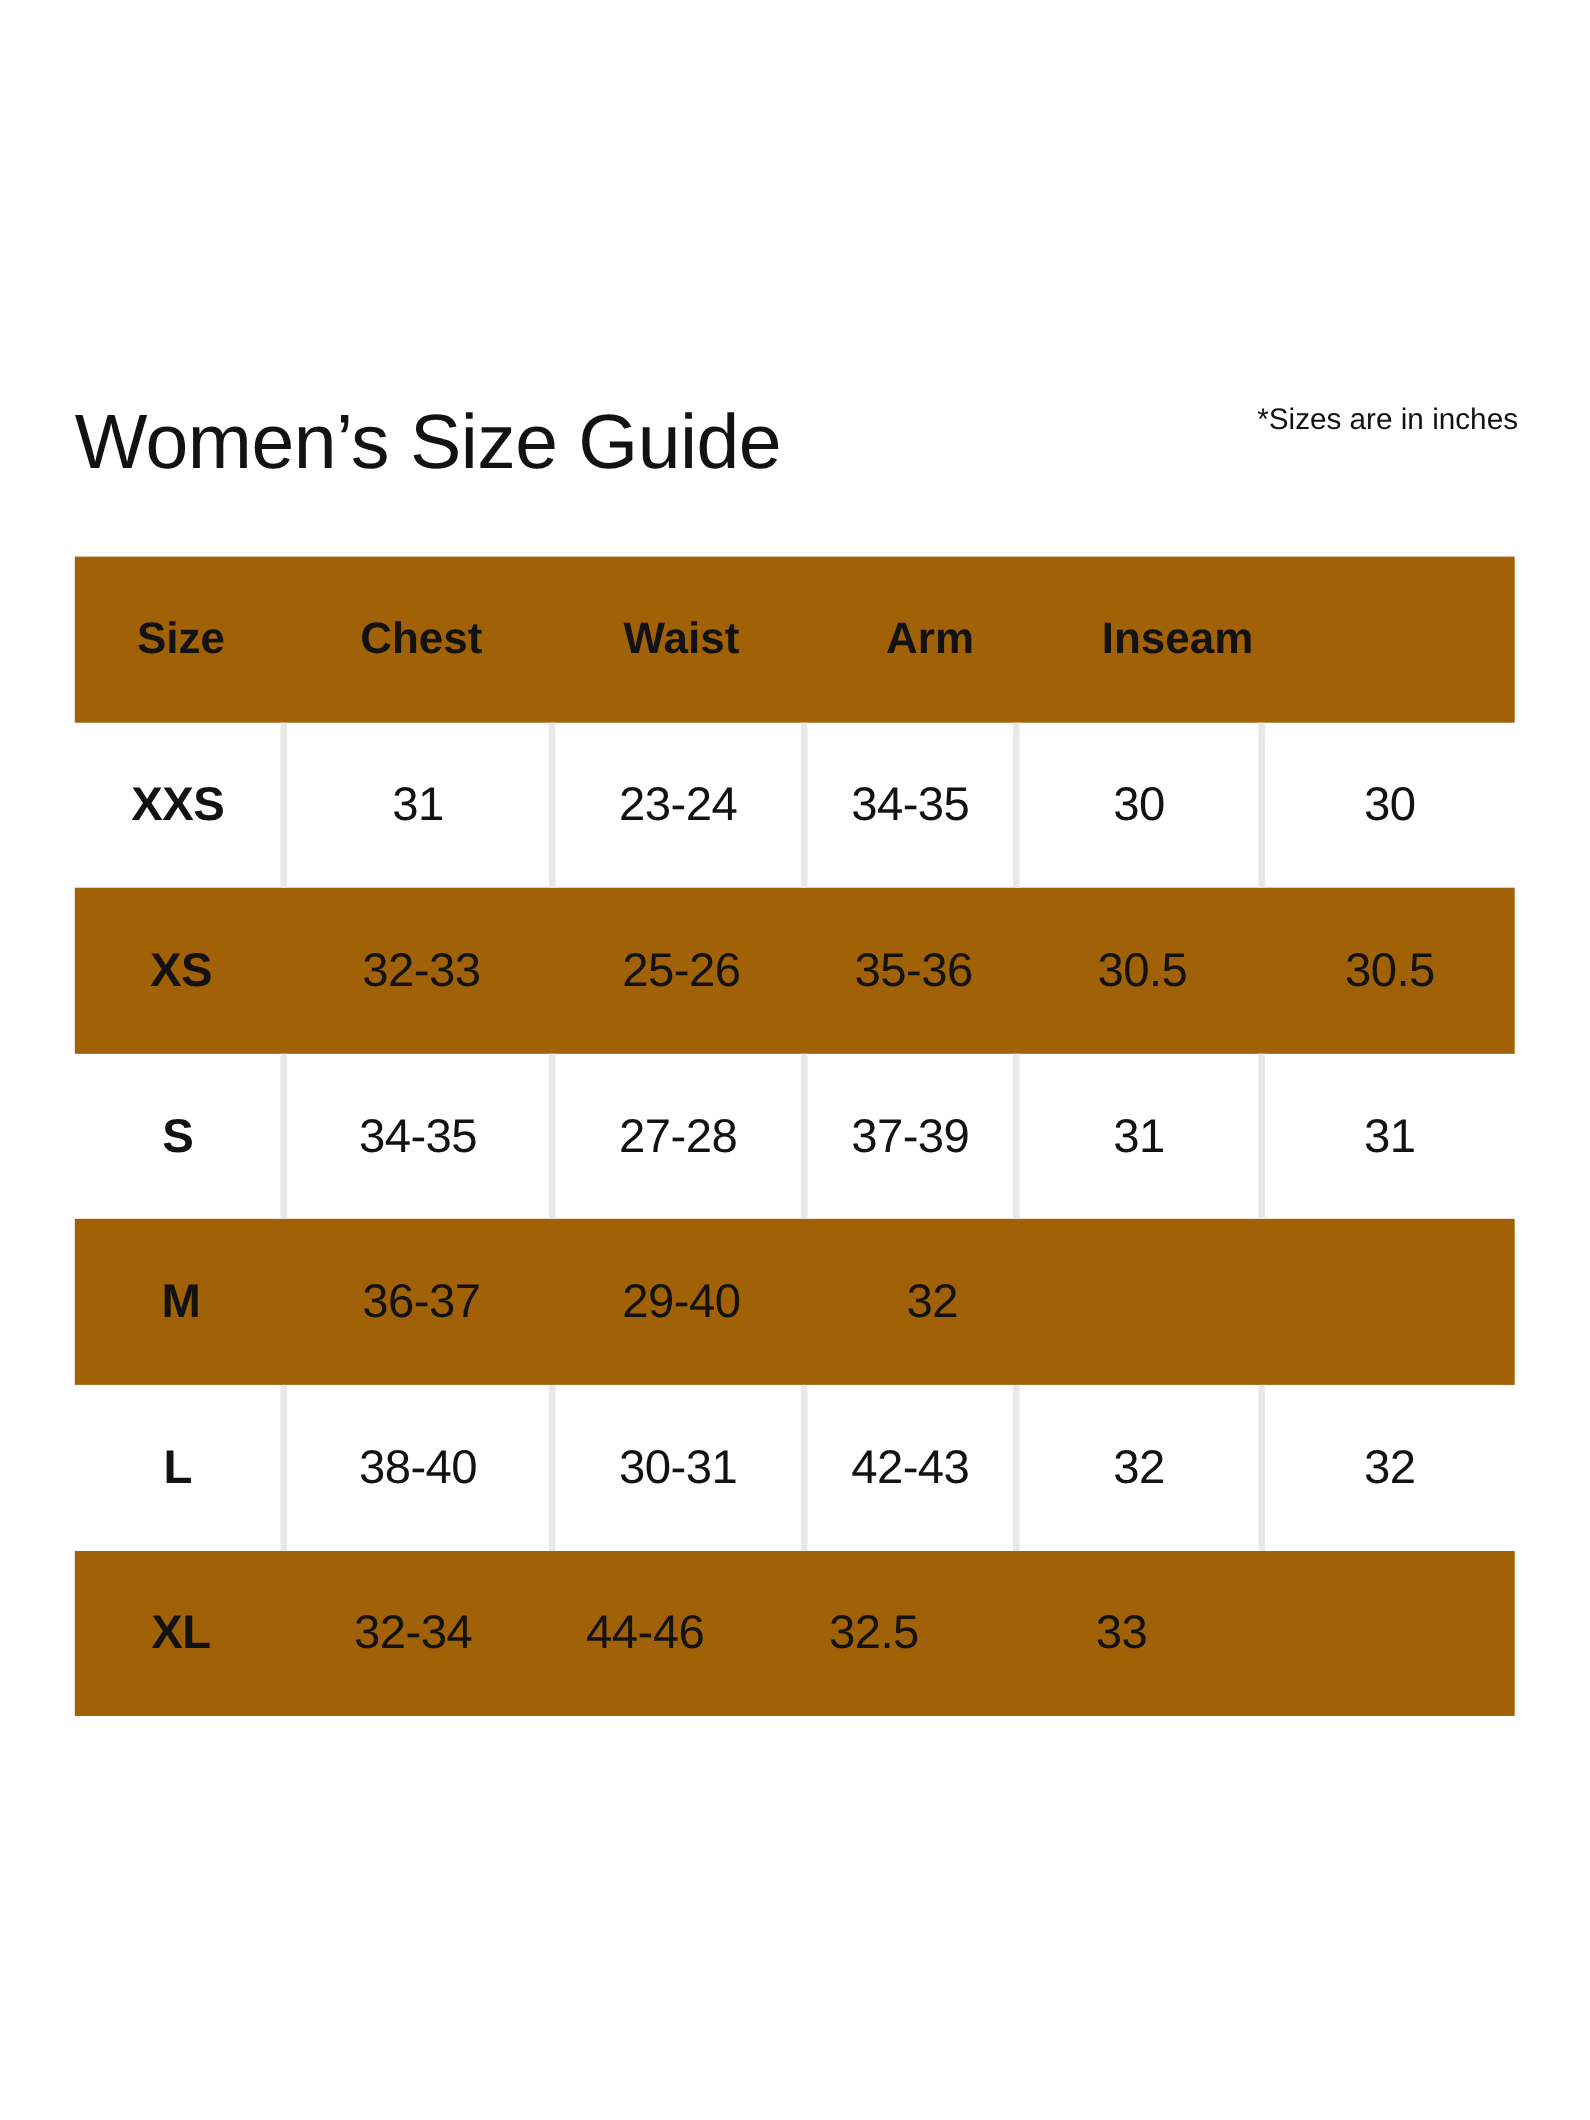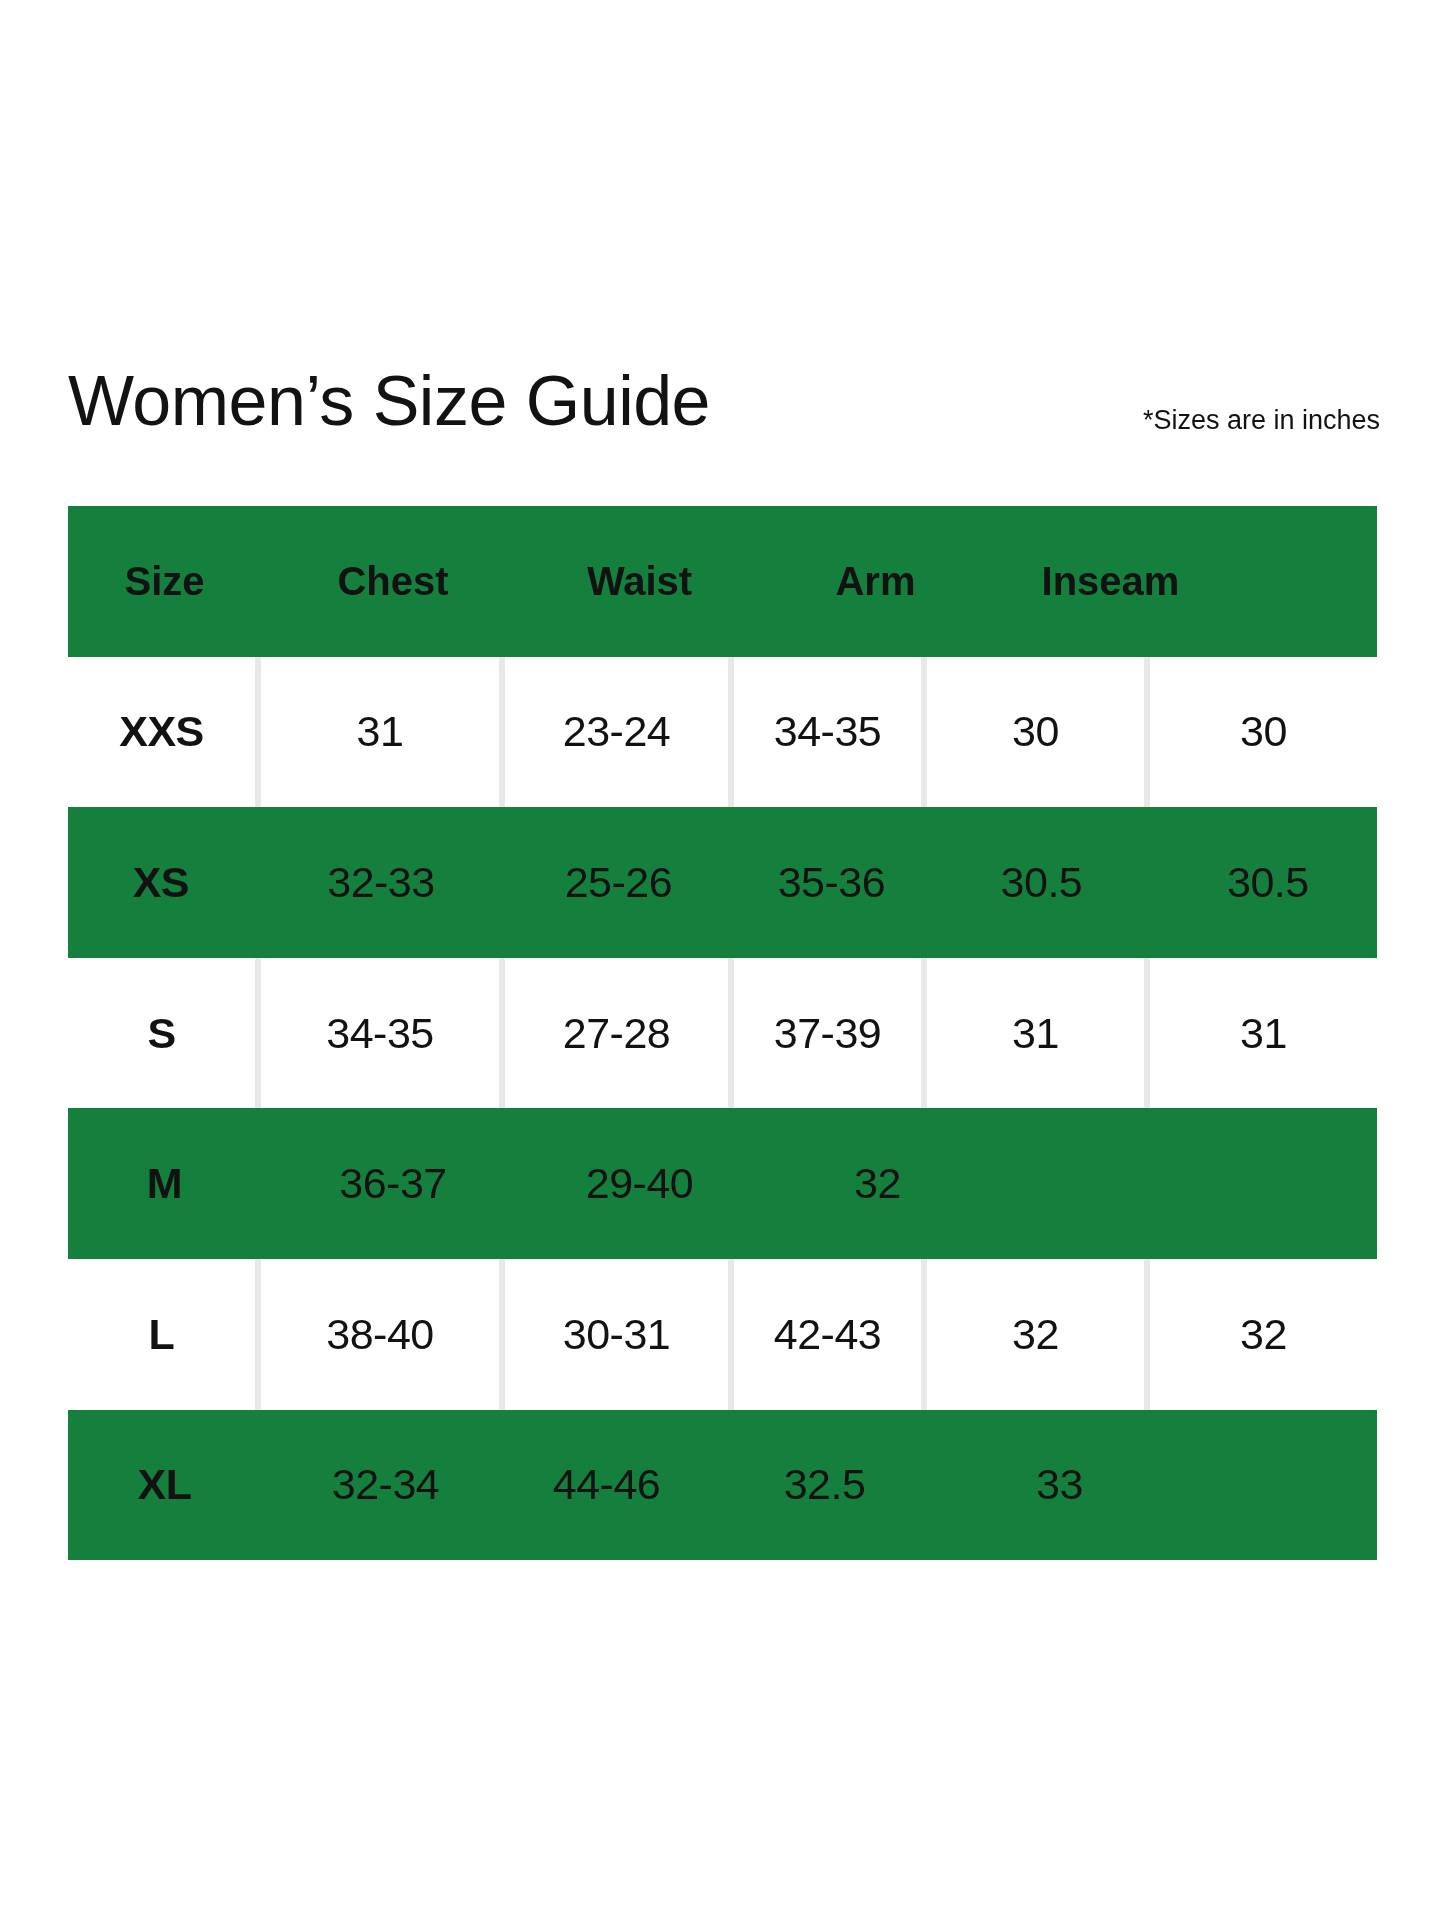--- a/index.html
+++ b/index.html
@@ -16,21 +16,21 @@
     font-family: "Liberation Sans", "DejaVu Sans", sans-serif;
     overflow: hidden;
   }
   .title-row {
     position: absolute;
     left: 68px;
     top: 366px;
     width: 1312px;
     display: flex;
     justify-content: space-between;
-    align-items: flex-end;
+    align-items: flex-start;
   }
   .title {
     margin: 0;
     font-size: 70px;
     font-weight: 500;
     letter-spacing: -0.5px;
     line-height: 1;
     white-space: nowrap;
   }
   .note {
@@ -42,22 +42,21 @@
     position: absolute;
     left: 68px;
     top: 506px;
     width: 1309px;
   }
   .t-row {
     display: flex;
     height: 150.6px;
   }
   .t-row.band {
-    background: #15803d;
-    gap: 10px;
+    background: #a16207;
   }
   .cell {
     display: flex;
     align-items: center;
     justify-content: center;
     font-size: 43px;
     box-sizing: border-box;
     letter-spacing: -0.5px;
   }
   

